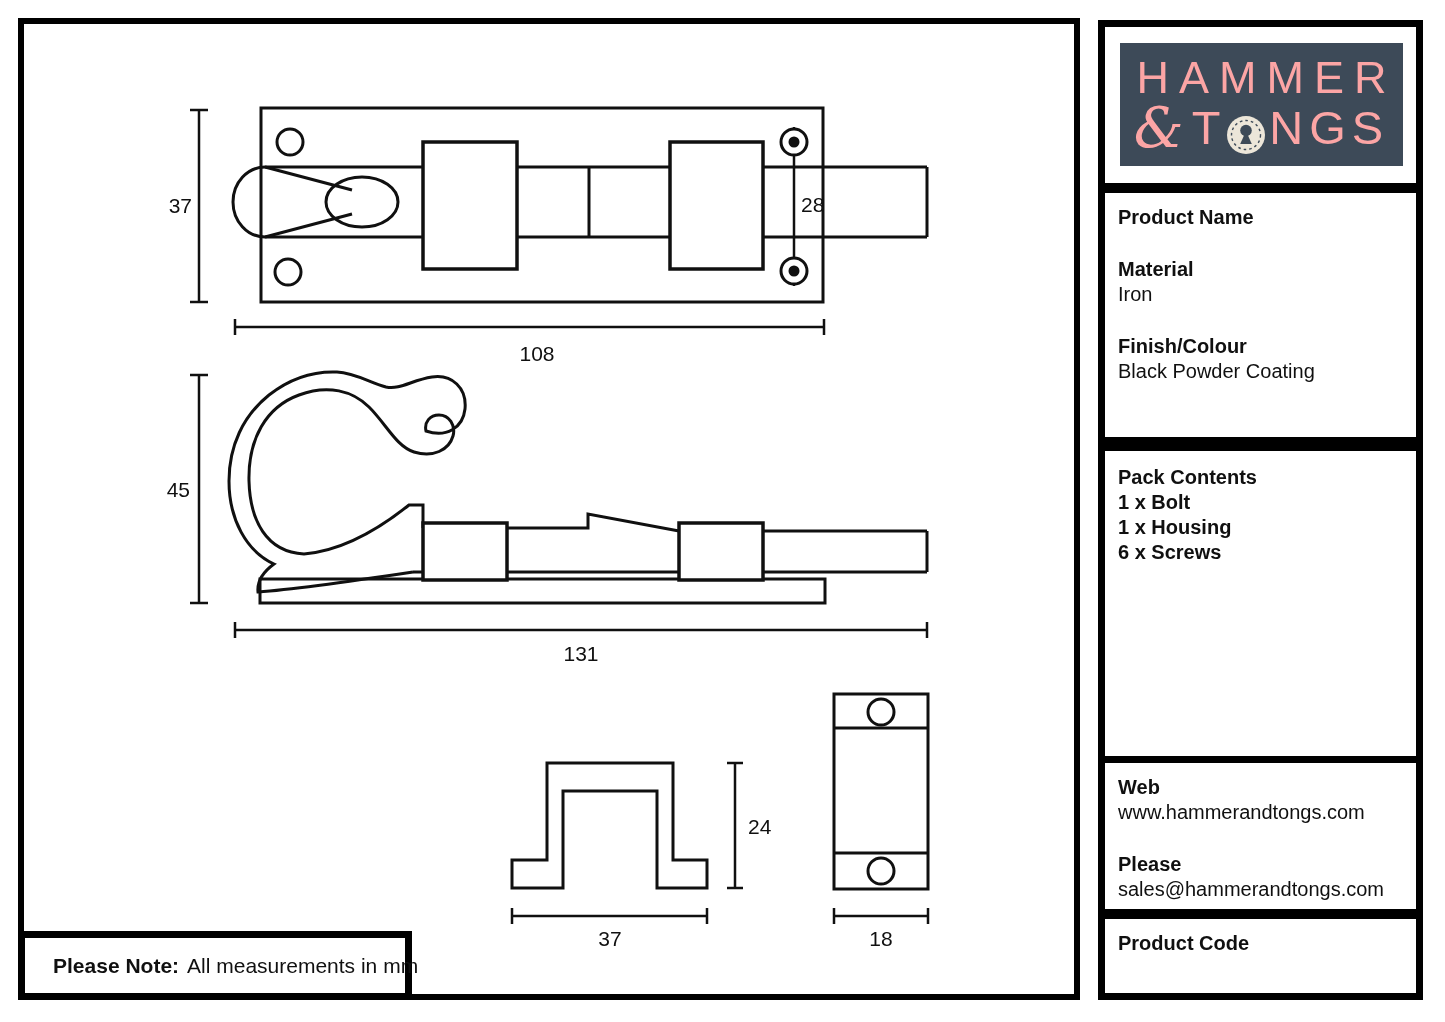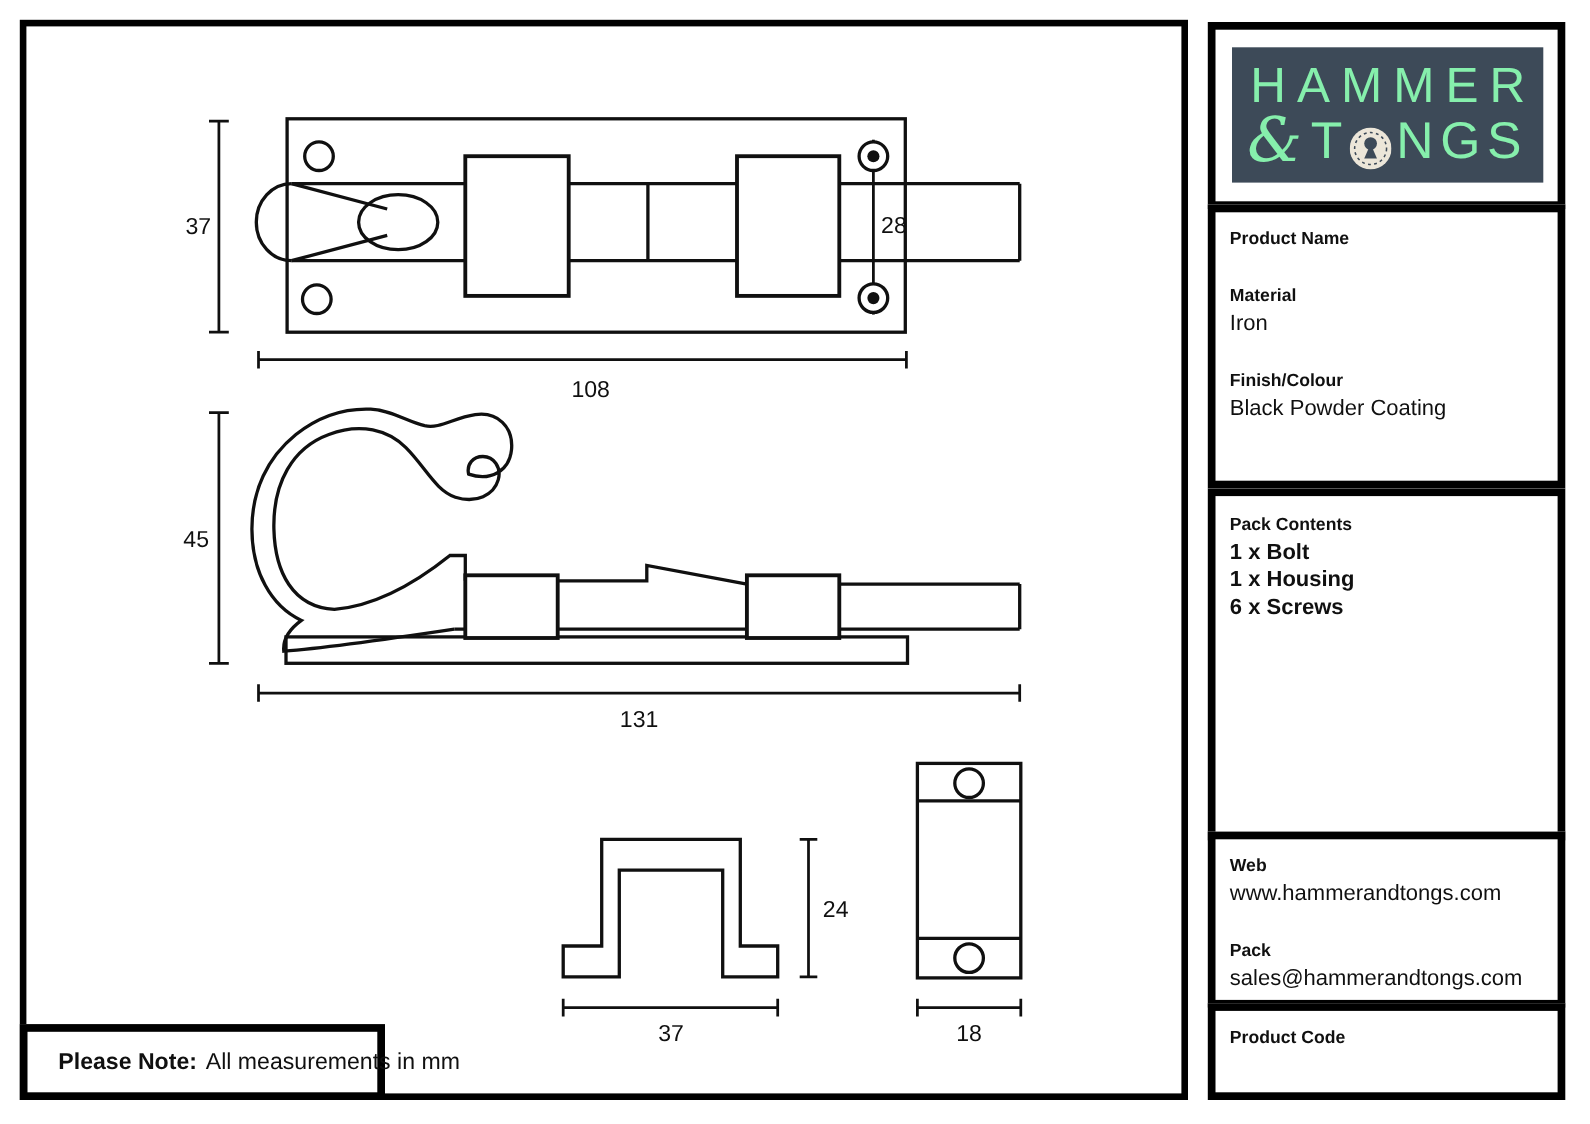--- a/index.html
+++ b/index.html
@@ -28,21 +28,21 @@
   .drawing-svg text {
     font-family: "Liberation Sans", "DejaVu Sans", sans-serif;
     font-size: 21px;
     fill: #101010;
   }
 
   
   .note-box {
     position: absolute;
     left: 18px; top: 931px;
-    width: 332px; height: 69px;
+    width: 394px; height: 69px;
     border: 7px solid #000;
     background: #fff;
     z-index: 5;
     display: flex;
     align-items: center;
     padding-left: 28px;
     font-size: 21px;
     white-space: nowrap;
     justify-content: space-between;
   }
@@ -57,21 +57,21 @@
     background: #fff;
     z-index: 4;
   }
   .logo-box    { top: 20px;  height: 170px; }
   .info-box    { top: 186px; height: 258px; padding: 12px 16px 0 13px; }
   .pack-box    { top: 444px; height: 320px; padding: 14px 16px 0 13px; }
   .contact-box { top: 756px; height: 160px; padding: 12px 16px 0 13px; }
   .code-box    { top: 912px; height: 88px;  padding: 12px 4px 0 13px; }
 
   .field-group { margin-bottom: 27px; }
-  .field-label { font-weight: bold; font-size: 16px; line-height: 25px; }
+  .field-label { font-weight: bold; font-size: 20px; line-height: 25px; }
   .field-value { font-size: 20px; line-height: 25px; }
   .pack-item   { font-size: 20px; line-height: 25px; font-weight: bold; }
 
   
   .brand-logo {
     position: absolute;
     left: 15px; right: 13px; top: 16px; bottom: 17px;
     background: #3d4a58;
     color: #ece6d9;
     display: flex;
@@ -200,21 +200,21 @@
   </g>
   <text x="881" y="946" text-anchor="middle">18</text>
 </svg>
 
 <div class="note-box">
   <span class="note-label">Please Note:</span>
   <span>All measurements in mm</span>
 </div>
 
 <div class="side-box logo-box">
-  <div class="brand-logo" style="background: rgb(61, 74, 88); color: #86efac;">
+  <div class="brand-logo" style="background: rgb(61, 74, 88); color: #fca5a5;">
     <div class="brand-line1">HAMMER</div>
     <div class="brand-line2">
       <span class="brand-amp">&amp;</span>
       <span>T</span>
       <span class="keyhole">
         <svg viewBox="0 0 38 38" width="38" height="38" xmlns="http://www.w3.org/2000/svg">
           <circle cx="19" cy="19" r="19" fill="#ece6d9"></circle>
           <circle cx="19" cy="19" r="14.5" fill="none" stroke="#3d4a58" stroke-width="1.4" stroke-dasharray="2.6 3"></circle>
           <circle cx="19" cy="14.5" r="5.8" fill="#3d4a58"></circle>
           <path d="M 19 15 L 13.2 28 L 24.8 28 Z" fill="#3d4a58"></path>
@@ -245,20 +245,20 @@
   <div class="pack-item">1 x Housing</div>
   <div class="pack-item">6 x Screws</div>
 </div>
 
 <div class="side-box contact-box">
   <div class="field-group">
     <div class="field-label">Web</div>
     <div class="field-value">www.hammerandtongs.com</div>
   </div>
   <div class="field-group">
-    <div class="field-label">Pack</div>
+    <div class="field-label">Please</div>
     <div class="field-value">sales@hammerandtongs.com</div>
   </div>
 </div>
 
 <div class="side-box code-box">
   <div class="field-label">Product Code</div>
 </div>
 
 </body></html>

